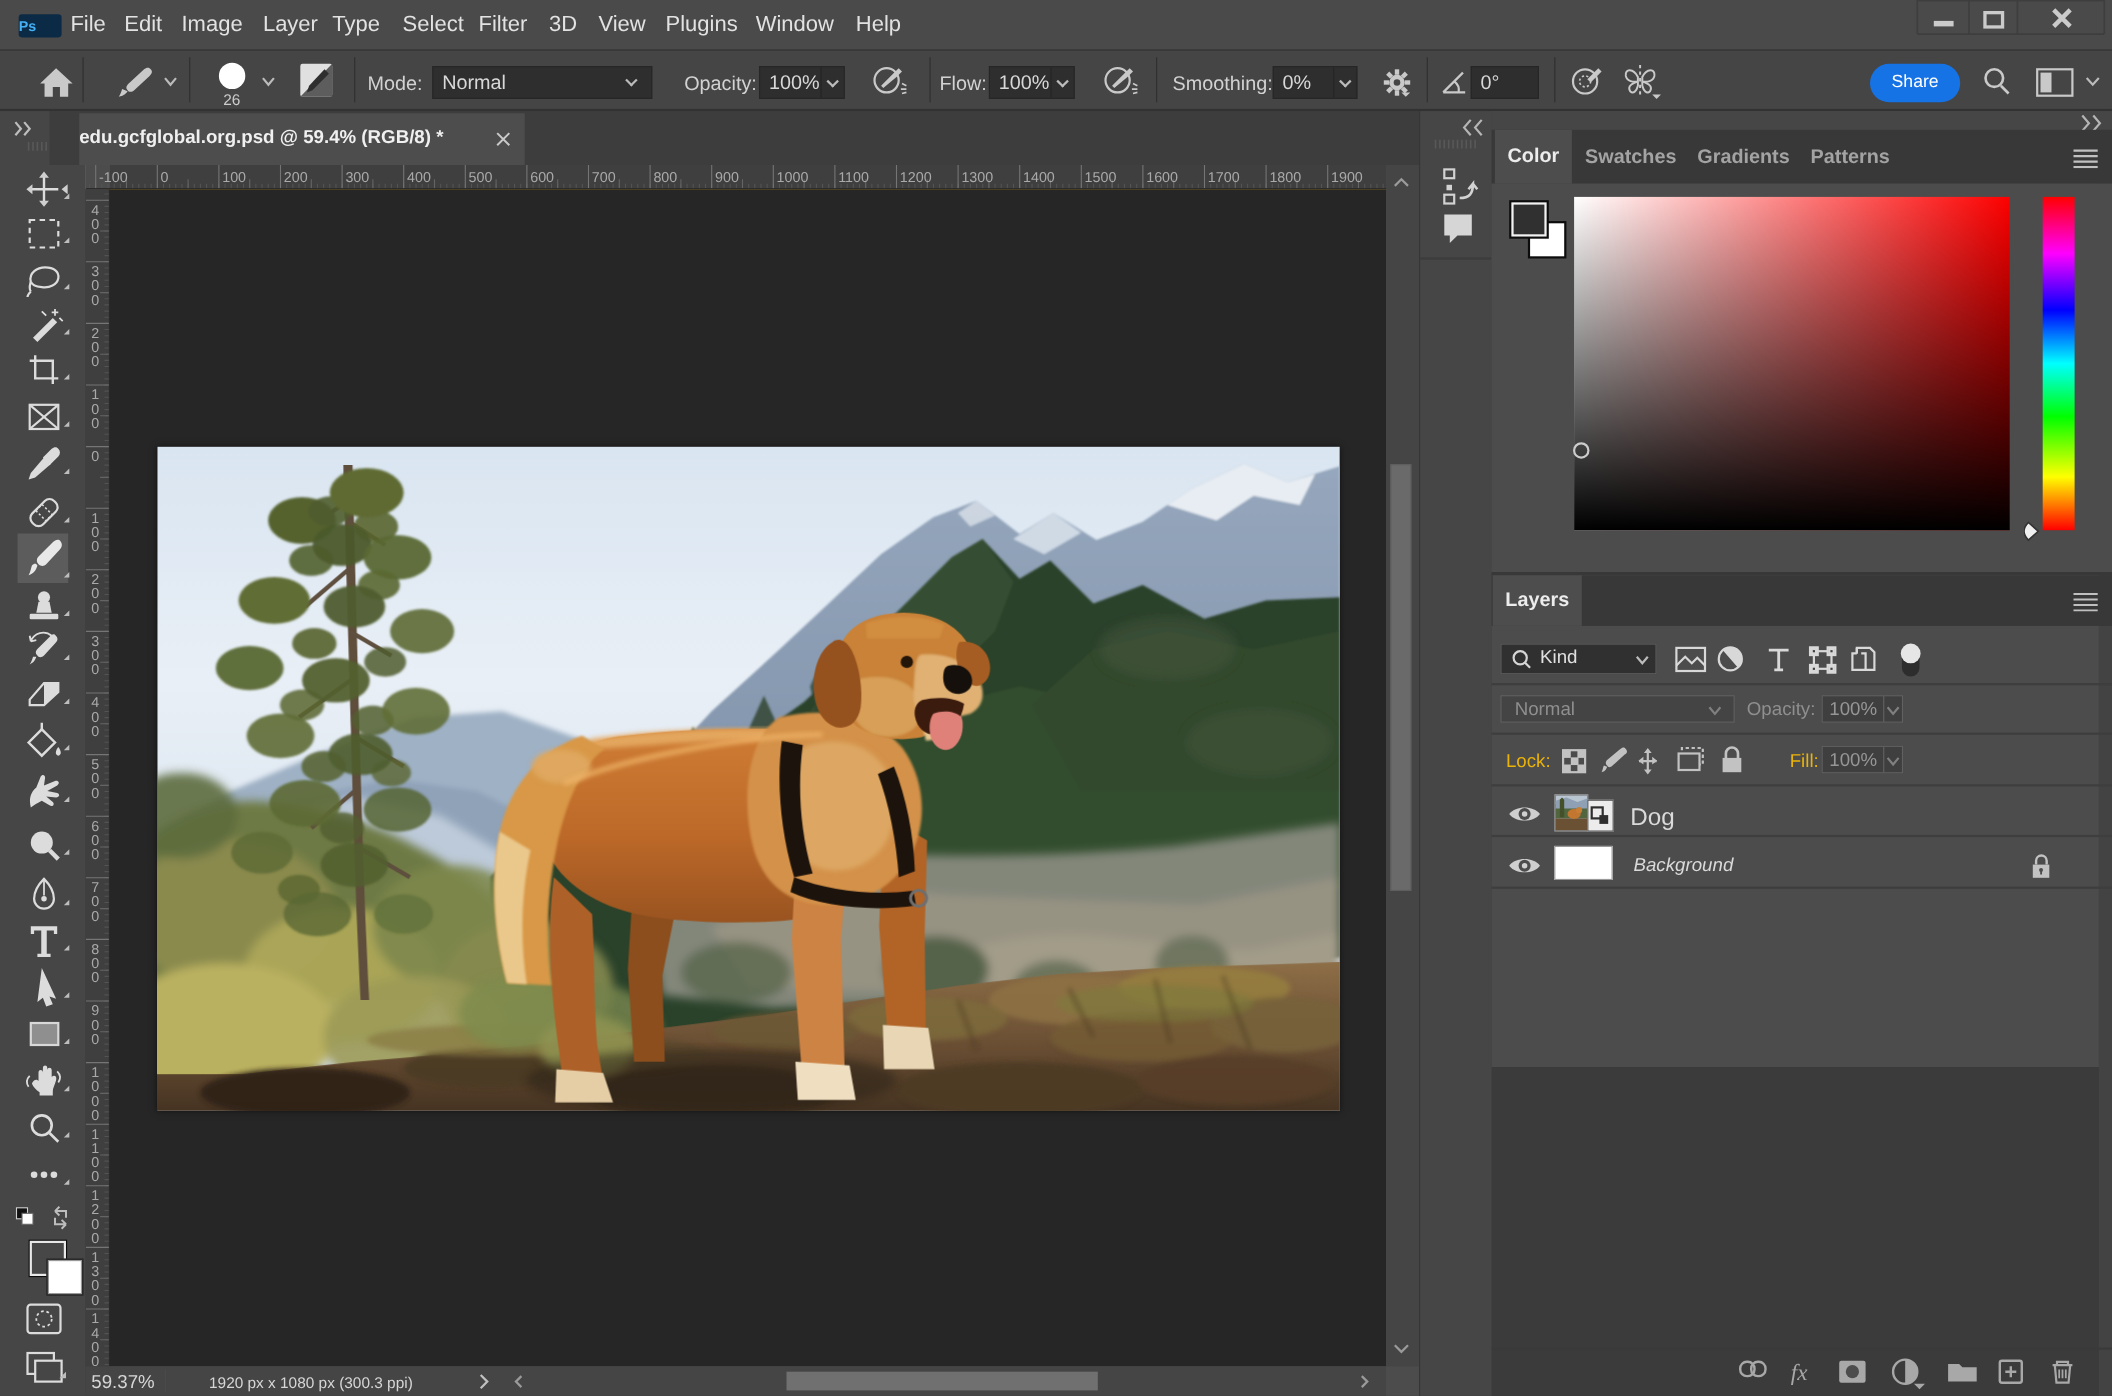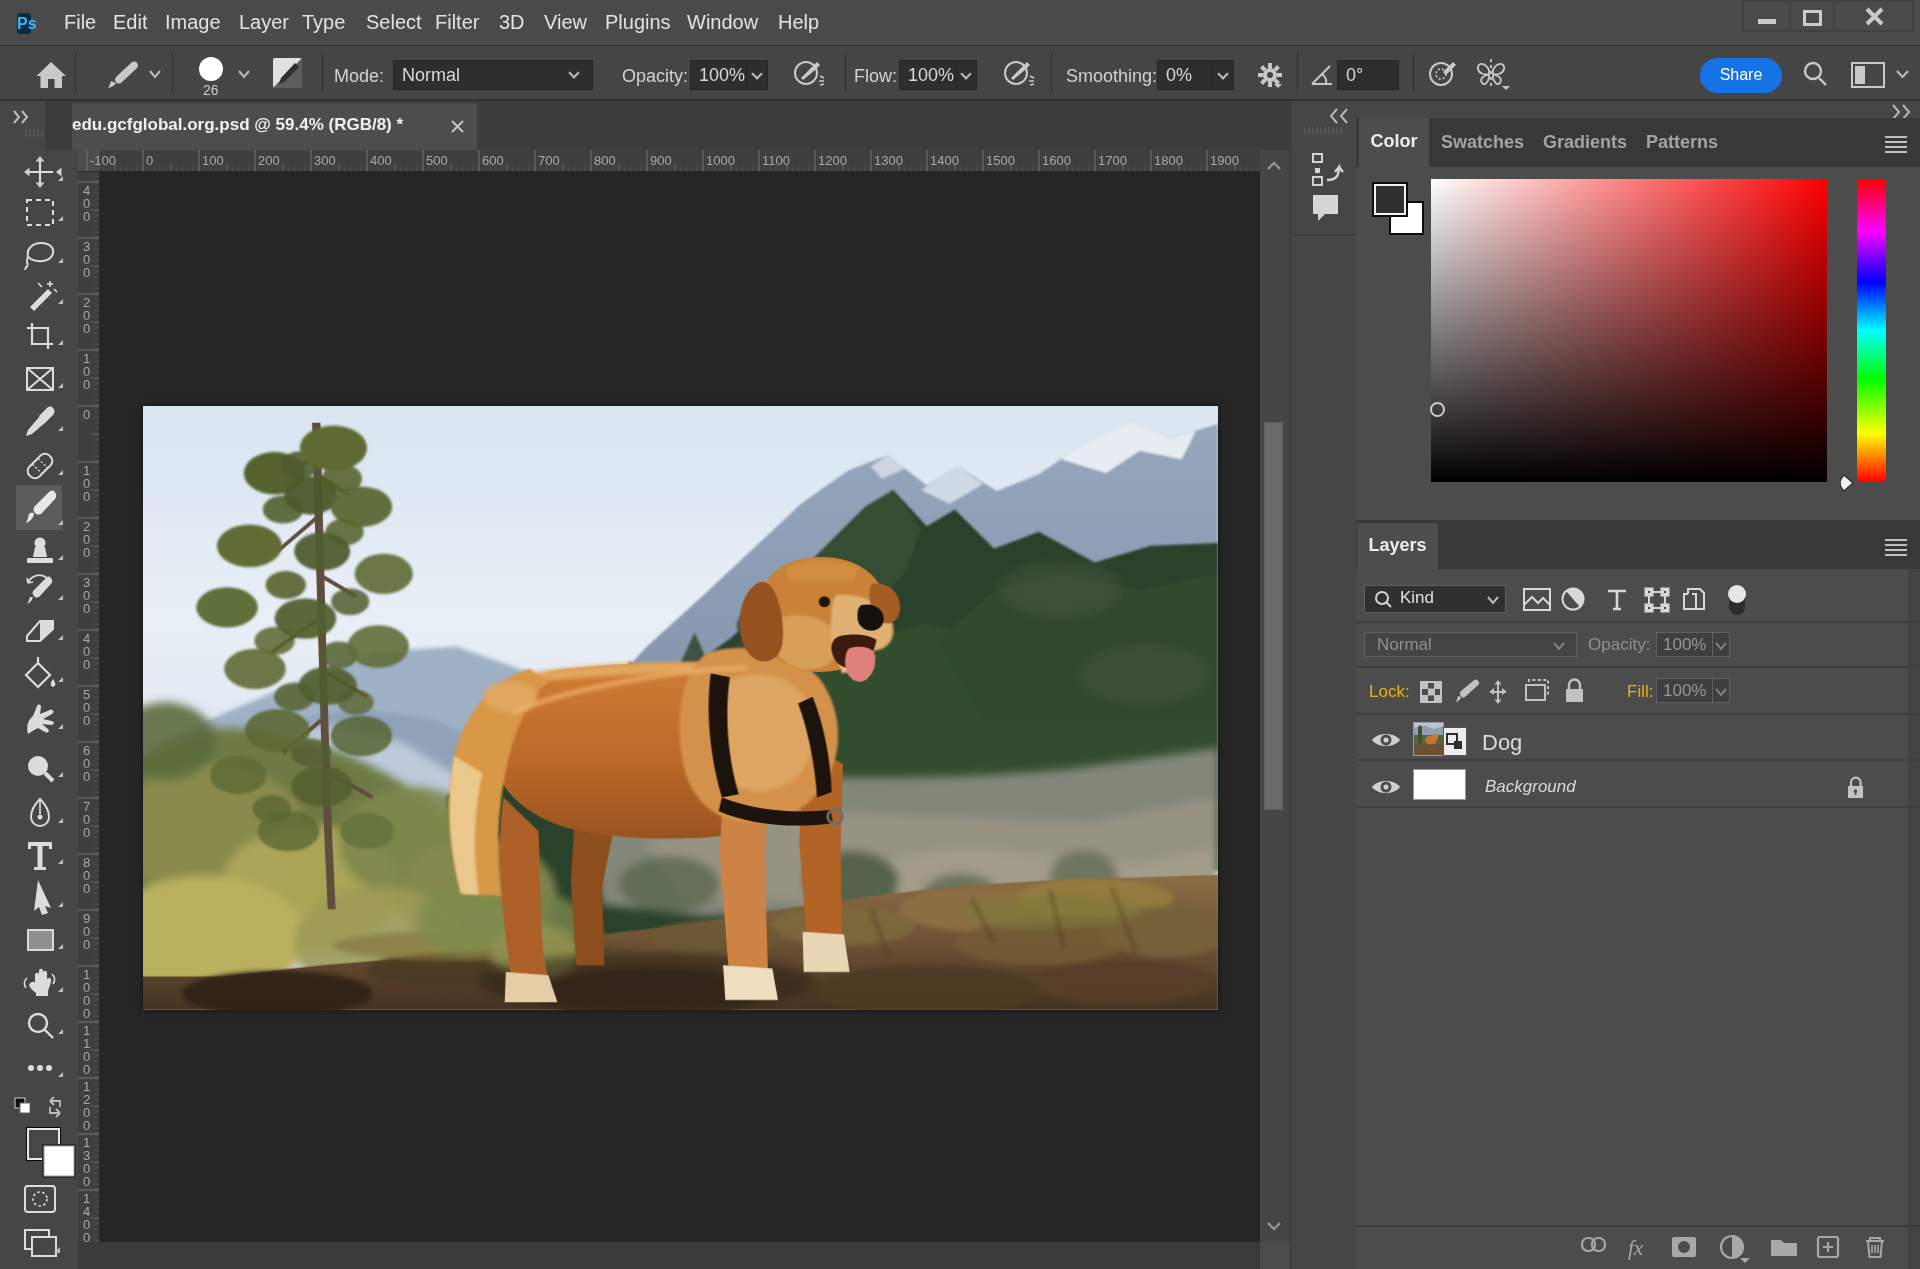--- a/index.html
+++ b/index.html
@@ -2,22 +2,22 @@
 <html><head>
 <meta charset="utf-8">
 <style>
   * { margin:0; padding:0; box-sizing:border-box; }
   html,body { width:1920px; height:1269px; overflow:hidden; background:#3b3b3b;
     font-family:"Liberation Sans", sans-serif; }
   .abs { position:absolute; }
   #stage { position:relative; width:1920px; height:1269px; }
   
   #menubar { left:0; top:0; width:1920px; height:45px; background:#4a4a4a; }
-  #pslogo { left:17px; top:13px; width:14px; height:21px; background:#0b2a45;
-    border-radius:3px; color:#44b2f7; font-size:16px; font-weight:bold;
+  #pslogo { left:17px; top:13px; width:39px; height:21px; background:#0b2a45;
+    border-radius:3px; color:#44b2f7; font-size:13px; font-weight:bold;
     line-height:21px; }
   .menuitem { position:absolute; top:11px; color:#e2e2e2; font-size:20px; }
   .winbtn { position:absolute; top:0; color:#cccccc; }
   
   #optionsbar { left:0; top:45px; width:1920px; height:56px; background:#454545;
     border-top:1px solid #333333; border-bottom:2px solid #323232; }
   .optlabel { position:absolute; color:#d2d2d2; font-size:18px; }
   .fieldbox { position:absolute; height:30px; background:#2e2e2e; border:1px solid #262626;
     color:#d8d8d8; font-size:18px; line-height:28px; padding-left:8px; top:14px; }
   .chevbtn { position:absolute; height:30px; width:22px; background:#2e2e2e;
@@ -34,21 +34,21 @@
   #photo { left:43px; top:234px; width:1075px; height:604px; box-shadow:0 0 6px rgba(0,0,0,.55); }
   
   #toolbar { left:0; top:101px; width:78px; height:1168px; background:#464646; }
   
   #vscroll { left:1260px; top:150px; width:30px; height:1092px; background:#454545; }
   #vthumb { left:4px; top:272px; width:19px; height:388px; background:#6a6a6a; border:1px solid #5e5e5e;}
   #statusbar { left:78px; top:1242px; width:1182px; height:27px; background:#454545; color:#d6d6d6; font-size:16px; }
   #corner { left:1260px; top:1242px; width:30px; height:27px; background:#4c4c4c; }
   #narrowpanel { left:1290px; top:101px; width:66px; height:1168px; background:#464646;
     border-left:1px solid #363636; }
-  #mainpanel { left:1356px; top:101px; width:564px; height:1168px; background:#4c4c4c; }
+  #mainpanel { left:1356px; top:101px; width:564px; height:869px; background:#4c4c4c; }
 </style>
 </head>
 <body>
 <div id="stage">
   <div id="menubar" class="abs">
     <div id="pslogo" class="abs">Ps</div>
     <span class="menuitem" style="left:64px">File</span>
     <span class="menuitem" style="left:113px">Edit</span>
     <span class="menuitem" style="left:165px">Image</span>
     <span class="menuitem" style="left:239px">Layer</span>
@@ -635,20 +635,31 @@
 <rect x="21" width="1" height="1070" fill="#2a2a2a"></rect>
 </svg>
     </div>
   <div id="vscroll" class="abs">
       <div id="vthumb" class="abs"></div>
     <svg class="abs" style="left:0;top:0" width="30" height="1092" viewBox="0 0 30 1092">
       <path d="M8 19 l6 -6 l6 6" stroke="#9a9a9a" stroke-width="2" fill="none"></path>
       <path d="M8 1073 l6 6 l6 -6" stroke="#9a9a9a" stroke-width="2" fill="none"></path>
     </svg>
   </div>
+  <div id="statusbar" class="abs">
+    <span class="abs" style="left:5px;top:5px;font-size:17px;">59.37%</span>
+    <span class="abs" style="left:72px;top:3px;width:1px;height:21px;background:#4a4a4a"></span>
+    <span class="abs" style="left:112px;top:7px;font-size:14px;">1920 px x 1080 px (300.3 ppi)</span>
+    <svg class="abs" style="left:350px;top:0" width="850" height="27" viewBox="0 0 850 27">
+      <path d="M9 8 l6 6 l-6 6" stroke="#c0c0c0" stroke-width="2" fill="none"></path>
+      <path d="M46 9 l-5 5 l5 5" stroke="#9a9a9a" stroke-width="2" fill="none"></path>
+      <rect x="287" y="5" width="283" height="17" fill="#707070"></rect>
+      <path d="M810 9 l5 5 l-5 5" stroke="#9a9a9a" stroke-width="2" fill="none"></path>
+    </svg>
+  </div>
   <div id="corner" class="abs"></div>
   <div id="narrowpanel" class="abs">
     <svg class="abs" style="left:0;top:0" width="66" height="1168" viewBox="0 0 66 1168">
       <path d="M46 8 l-6 7 l6 7 M56 8 l-6 7 l6 7" stroke="#b5b5b5" stroke-width="2" fill="none"></path>
       <g stroke="#585858" stroke-width="1.5">
           <path d="M14 26 v8 M18 26 v8 M22 26 v8 M26 26 v8 M30 26 v8 M34 26 v8 M38 26 v8 M42 26 v8 M46 26 v8 M50 26 v8"></path>
         </g>
       <g stroke="#d2d2d2" stroke-width="2" fill="none">
         <rect x="22" y="53" width="9" height="8"></rect>
         <rect x="24" y="67" width="5" height="5" fill="#d2d2d2" stroke="none"></rect>

